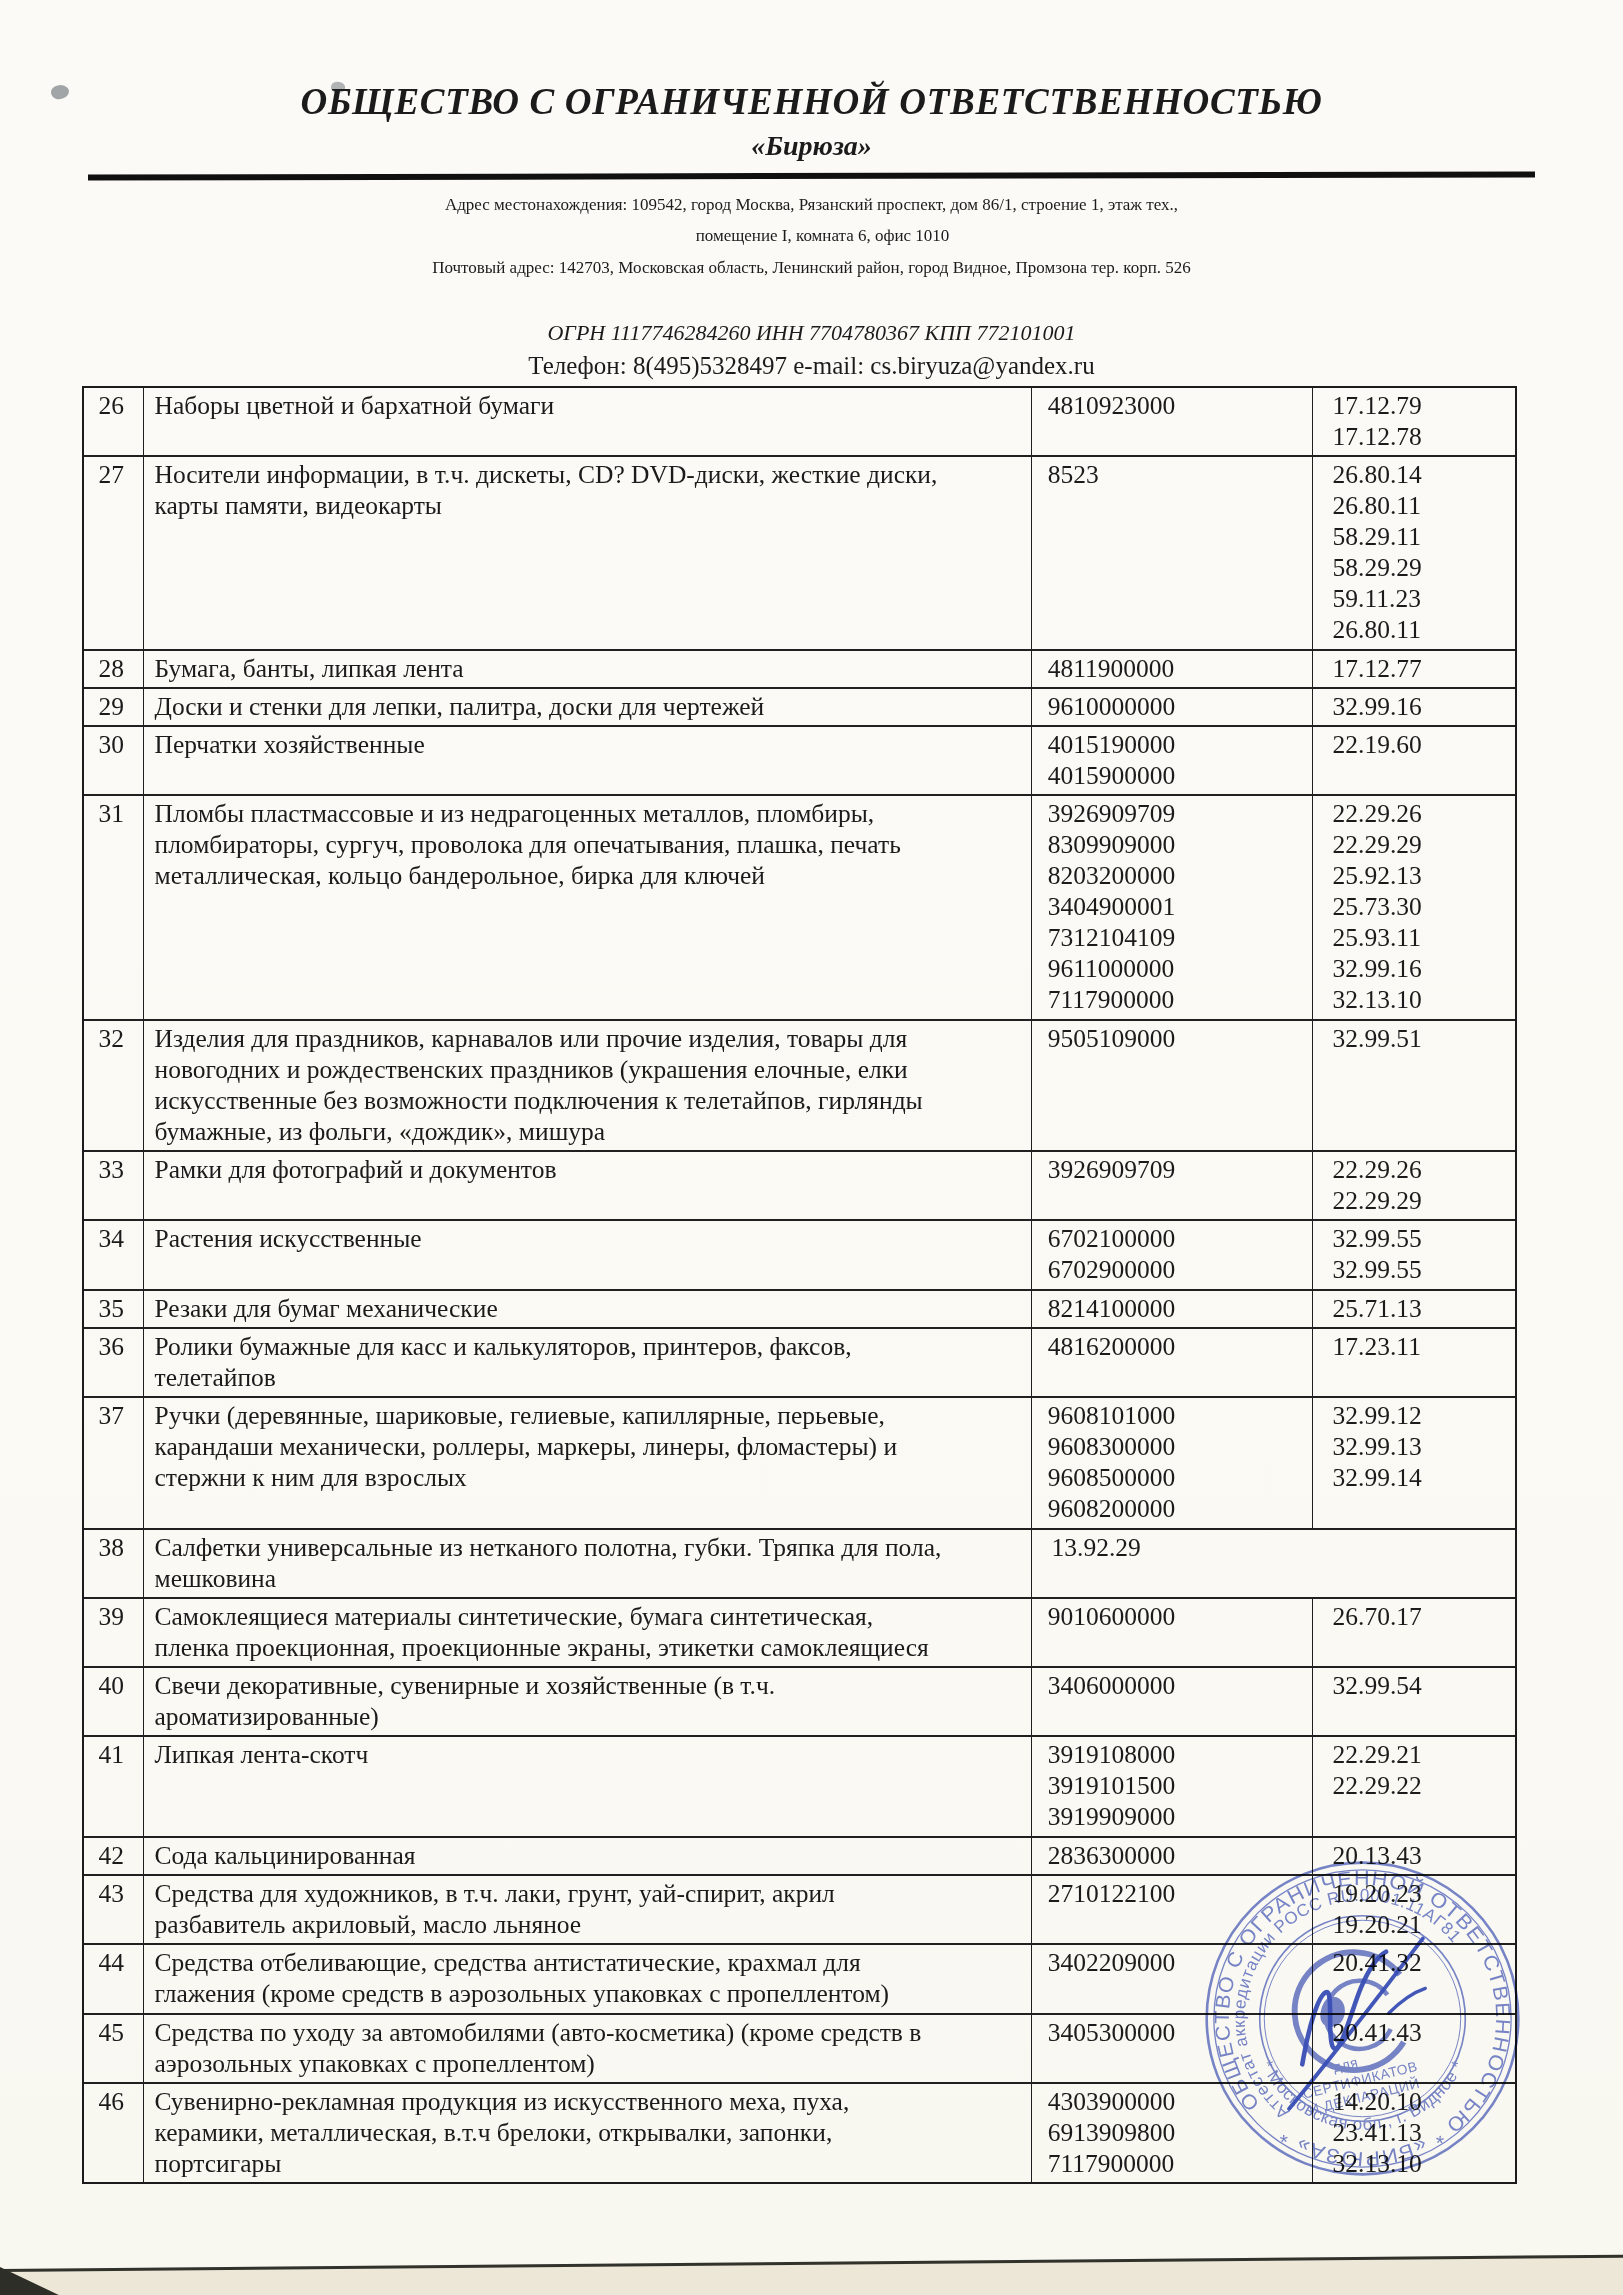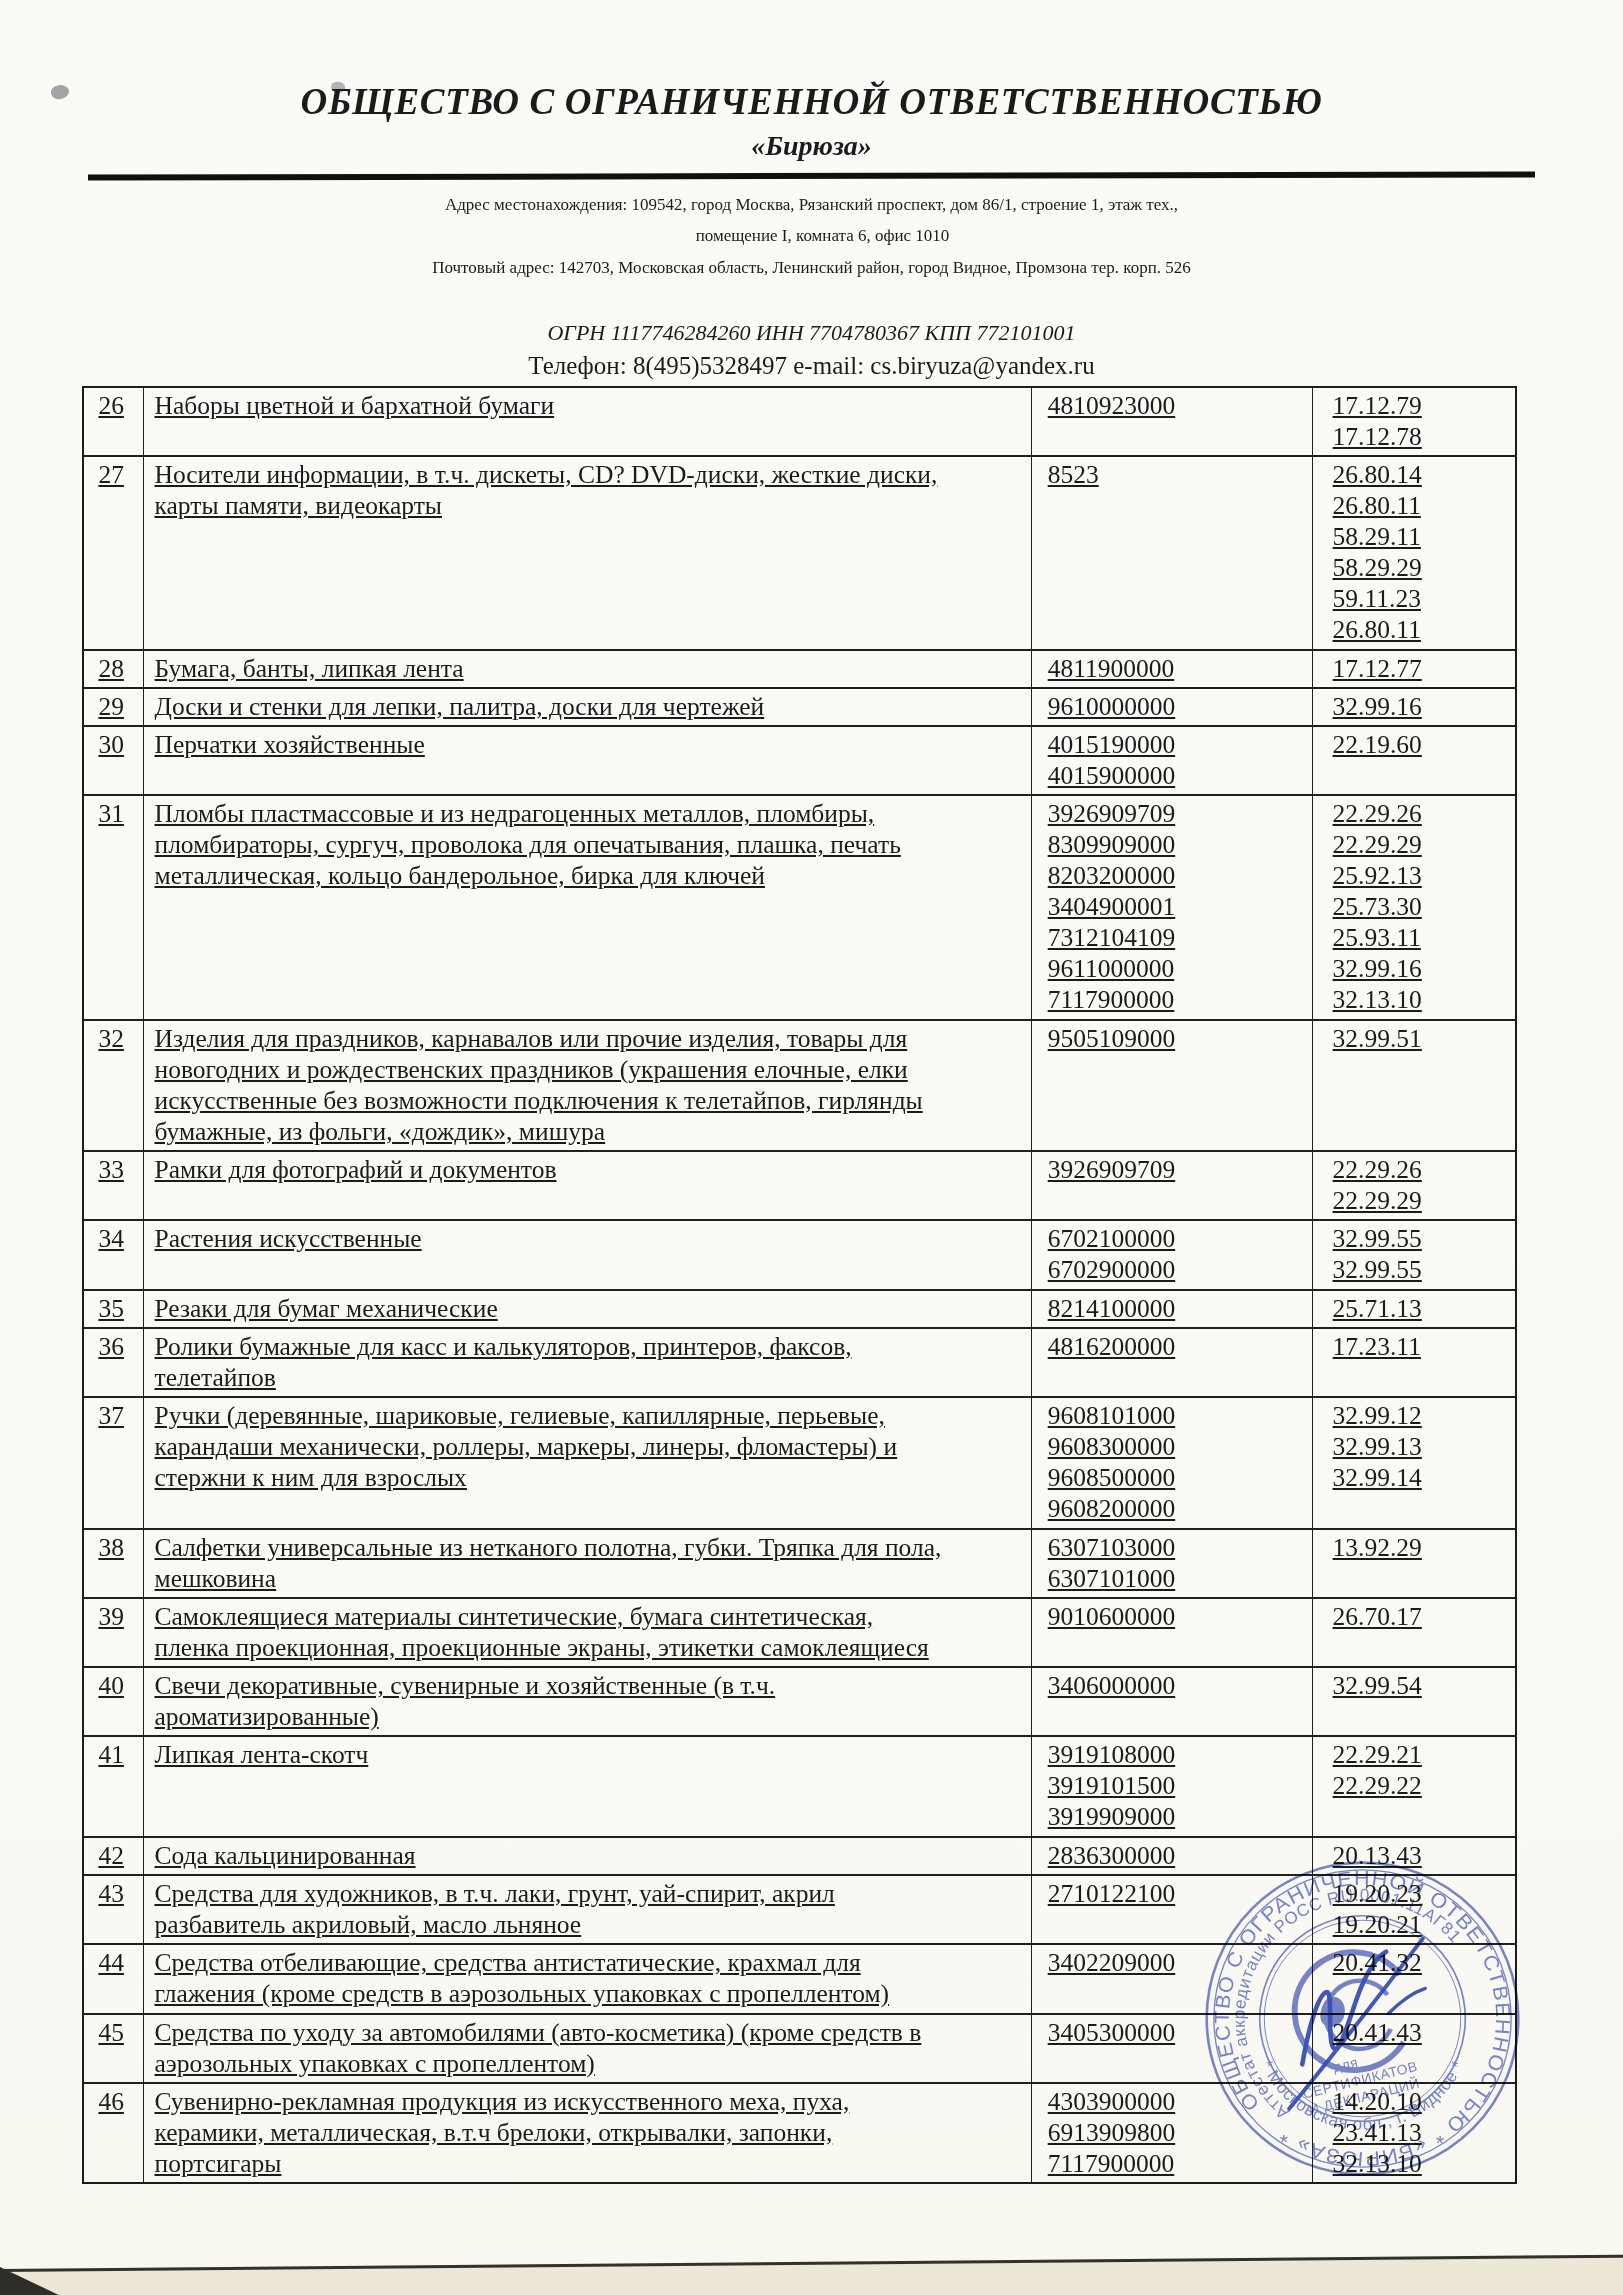--- a/index.html
+++ b/index.html
@@ -14,21 +14,21 @@
   .hdr-line{position:absolute;left:0;width:1623px;text-align:center;white-space:nowrap;}
   .title1{top:80px;font-size:37px;font-weight:bold;font-style:italic;letter-spacing:0.7px;}
   .title2{top:130px;font-size:28px;font-weight:bold;font-style:italic;}
   .rule{position:absolute;left:88px;top:173px;width:1447px;height:5.9px;background:#101010;transform:rotate(-0.12deg);}
   .addr{font-size:17px;line-height:31px;}
   .a1{top:189px;} .a2{top:220px;padding-left:11px;} .a3{top:252px;}
   .ogrn{top:320px;font-size:22px;font-style:italic;}
   .phone{top:352px;font-size:25px;}
   
   .tbl{position:absolute;left:82px;top:386px;width:1431px;border:2px solid #1b1b1b;}
-  .row{display:grid;grid-template-columns:60px 888px 281px 203px;text-decoration:underline;}
+  .row{display:grid;grid-template-columns:60px 888px 281px 203px;}
   .row + .row{border-top:2px solid #202020;}
   .cell{box-sizing:border-box;padding:2px 5.2px 3.3px 10.5px;font-size:25.5px;line-height:31px;}
   .cell.num{padding-left:14.4px;border-right:1.3px solid #1f1f1f;}
   .cell.desc{border-right:1.3px solid #1f1f1f;padding-right:15.7px;}
   .cell.codes{border-right:1.3px solid #1f1f1f;padding-left:15.7px;}
   .cell.cls{padding-left:19.6px;}
   .ln{min-height:31px;white-space:nowrap;}
   
   .stamp{position:absolute;left:1189px;top:1845px;mix-blend-mode:multiply;}
   .stamp text{font-family:"Liberation Sans", sans-serif;}
@@ -252,24 +252,20 @@
           <div class="ln">32.99.14</div>
         </div>
     </div>
 
     <div class="row">
       <div class="cell num">38</div>
       <div class="cell desc">
           <div class="ln">Салфетки универсальные из нетканого полотна, губки. Тряпка для пола,</div>
           <div class="ln">мешковина</div>
         </div>
-      <div class="cell codes">
-          <div class="ln">6307103000</div>
-          <div class="ln">6307101000</div>
-        </div>
       <div class="cell cls">
           <div class="ln">13.92.29</div>
         </div>
     </div>
 
     <div class="row">
       <div class="cell num">39</div>
       <div class="cell desc">
           <div class="ln">Самоклеящиеся материалы синтетические, бумага синтетическая,</div>
           <div class="ln">пленка проекционная, проекционные экраны, этикетки самоклеящиеся</div>

